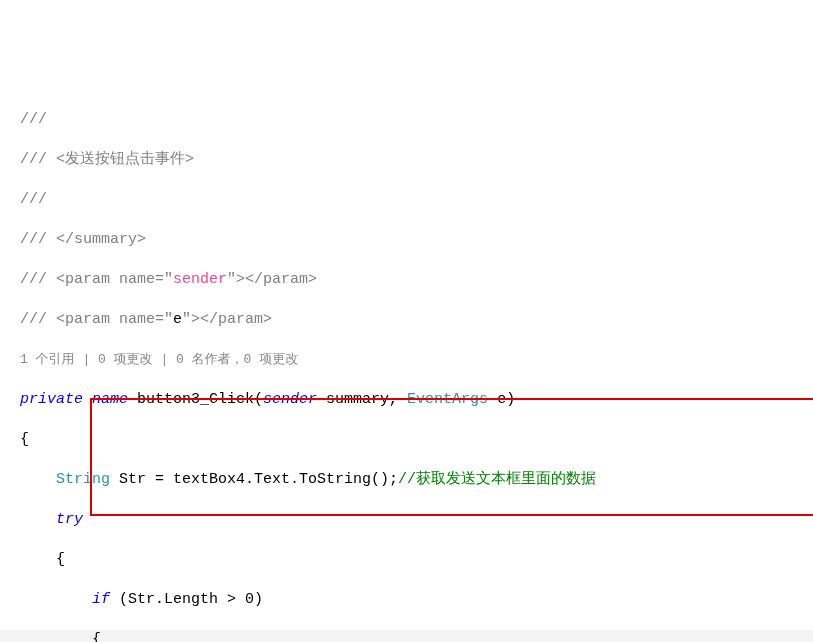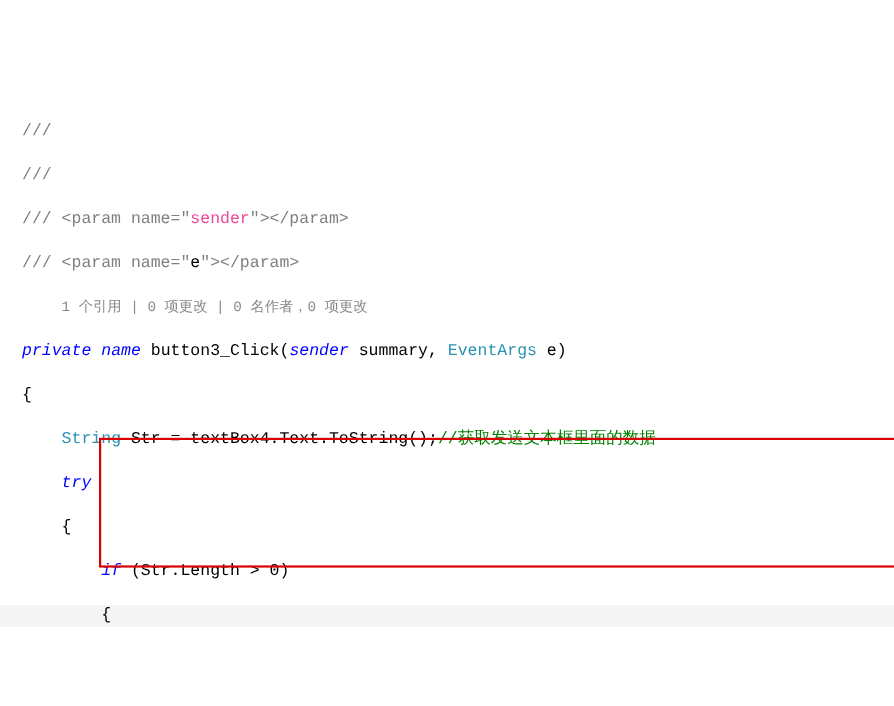--- a/index.html
+++ b/index.html
@@ -11,21 +11,21 @@
       padding: 10px 20px;
       color: #000000;
       white-space: pre;
     }
     .code-container { position: relative; }
     .line { display: block; min-height: 20px; }
     .comment-doc { color: #808080; }
     .comment { color: #008000; }
     .keyword { color: #0000ff; font-style: italic; }
     .type-ref { color: #2b91af; }
-    .codelens { color: #888888; font-size: 13px; margin-left: 36px; }
+    .codelens { color: #888888; font-size: 13px; }
     .highlight-box {
       position: absolute;
       border: 2px solid #d80000;
       pointer-events: none;
       left: 70px;
       top: 308px;
       width: 735px;
       height: 118px;
       z-index: 10;
     }
@@ -36,21 +36,23 @@
       padding-left: 20px;
     }
   </style>
 </head>
 <body>
 
 
 
 <div class="code-container">
 <span class="line"><span class="comment-doc">///</span></span>
+<span class="line"><span class="comment-doc">/// &lt;发送按钮点击事件&gt;</span></span>
 <span class="line"><span class="comment-doc">///</span></span>
+<span class="line"><span class="comment-doc">/// &lt;/summary&gt;</span></span>
 <span class="line"><span class="comment-doc"><span>/// &lt;param name="</span><span style="color:#ec4899">sender</span><span>"&gt;&lt;/param&gt;</span></span></span>
 <span class="line"><span class="comment-doc"><span>/// &lt;param name="</span><span style="color:#000">e</span><span>"&gt;&lt;/param&gt;</span></span></span>
 <span class="line codelens">1 个引用 | 0 项更改 | 0 名作者，0 项更改</span>
 <span class="line"><span class="keyword">private</span> <span class="keyword">name</span><span> button3_Click(</span><span class="keyword">sender</span><span> summary, </span><span class="type-ref">EventArgs</span><span> e)</span></span>
 <span class="line"><span>{</span></span>
 <span class="line">    <span class="type-ref">String</span><span> Str = textBox4.Text.ToString();</span><span class="comment">//获取发送文本框里面的数据</span></span>
 <span class="line">    <span class="keyword">try</span></span>
 <span class="line"><span>    {</span></span>
 <span class="line">        <span class="keyword">if</span><span> (Str.Length &gt; 0)</span></span>
 <span class="line gray-bg-line"><span>        {</span></span>

